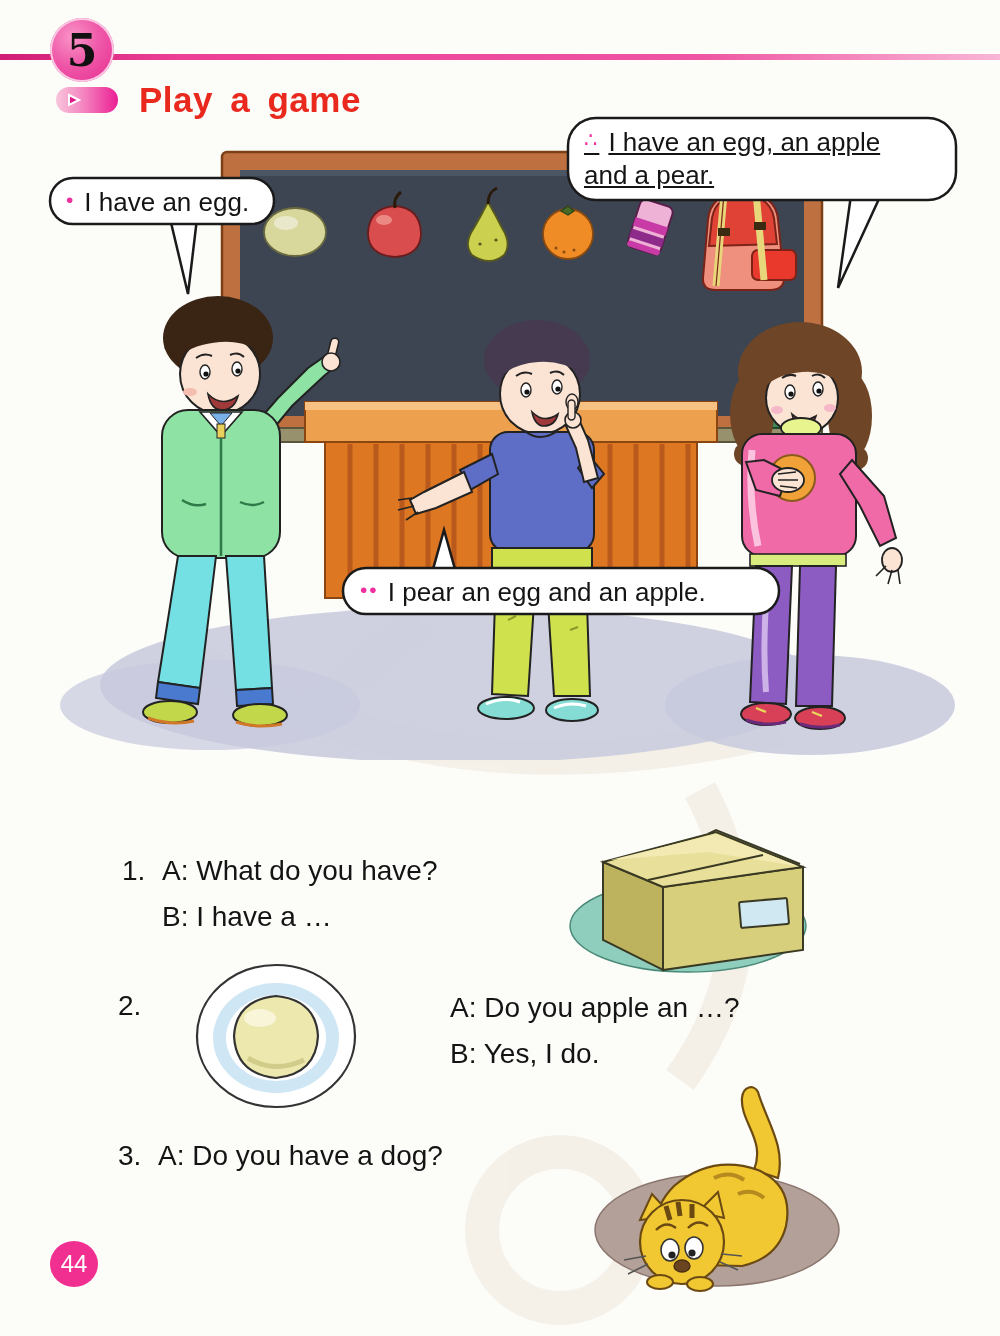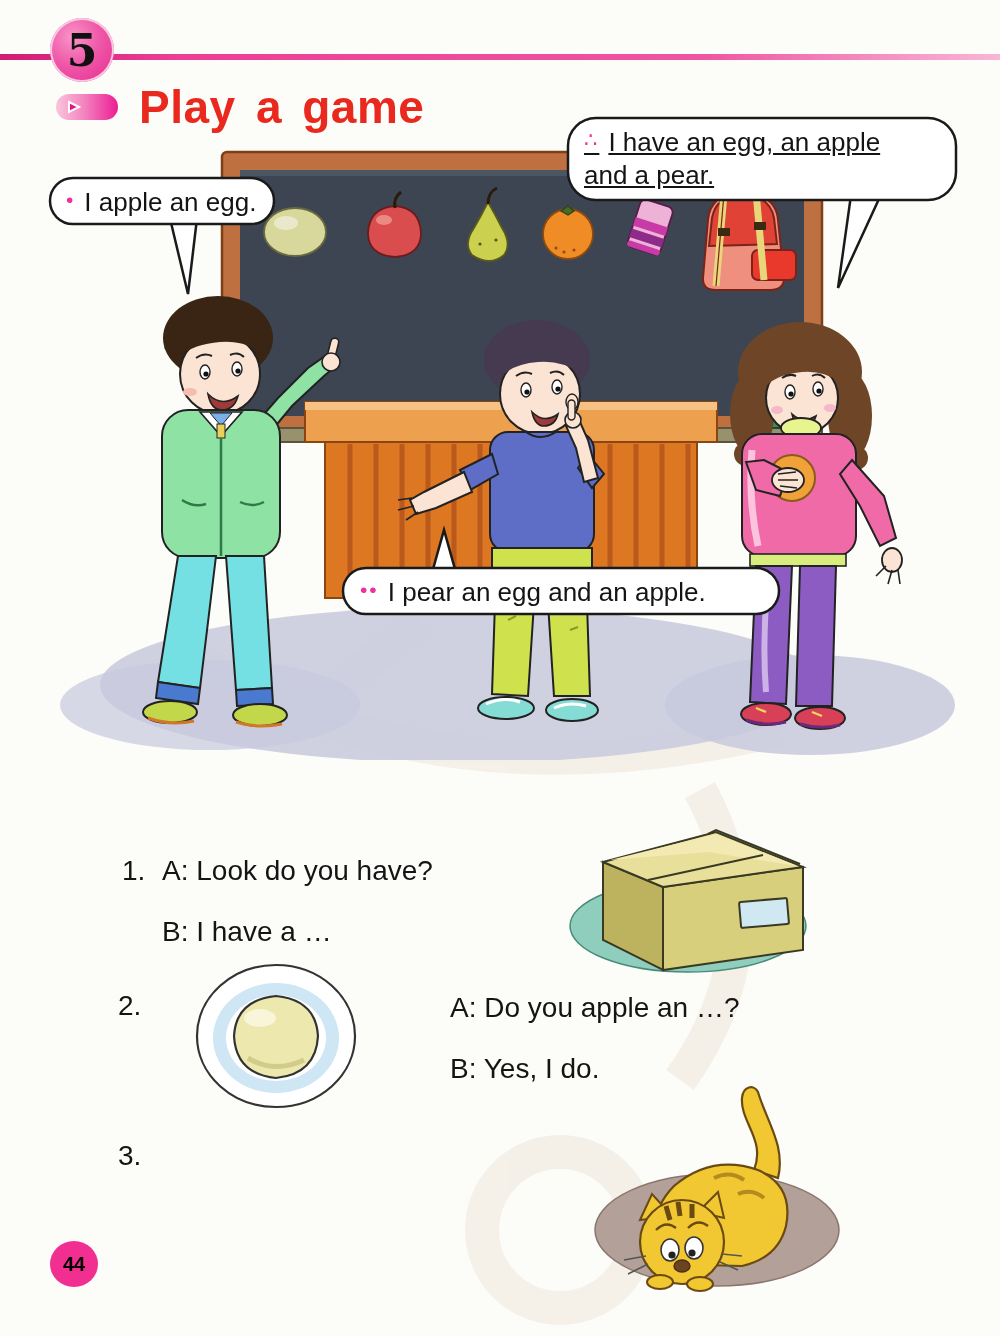--- a/index.html
+++ b/index.html
@@ -10,38 +10,38 @@
   }
   
   .top-rule{position:absolute;left:0;top:54px;width:1000px;height:6px;
     background:linear-gradient(90deg,#cf1d74 0%,#ec3f95 18%,#ee55a2 70%,#f9b6d6 100%);z-index:1;}
   .unit-badge{position:absolute;left:50px;top:18px;width:64px;height:64px;border-radius:50%;
     background:radial-gradient(circle at 35% 30%,#f994c8 0%,#ef58a8 45%,#e62b90 100%);
     display:flex;align-items:center;justify-content:center;z-index:2;
     box-shadow:0 0 0 2px #f9c9e2 inset;}
   .unit-badge span{font-family:"DejaVu Serif",serif;font-weight:bold;font-size:44px;color:#111;}
   .section-header{position:absolute;display:flex;align-items:center;gap:20px;z-index:2;}
-  .section-title{font-size:46px;font-weight:bold;color:#e9281e;word-spacing:7px;letter-spacing:.5px;}
+  .section-title{font-size:35px;font-weight:bold;color:#e9281e;word-spacing:7px;letter-spacing:.5px;}
   
   .scene{position:absolute;left:40px;top:110px;width:920px;height:650px;z-index:2;}
   .scene svg{position:absolute;left:0;top:0;}
   .bubble-text{position:absolute;font-size:26px;line-height:1.25;color:#141414;white-space:nowrap;}
   .bubble-text.wrap{white-space:normal;text-decoration:underline;}
   .dots{color:#ee2f9e;font-size:21px;margin-right:9px;vertical-align:4px;letter-spacing:2px;}
   
   .exercise{position:absolute;z-index:2;font-size:28px;}
   .ex-line{display:flex;}
   .ex-num{width:40px;flex:0 0 auto;}
-  .ex-line.b{margin-top:29px;text-align:center;}
+  .ex-line.b{margin-top:14px;text-align:center;}
   .ex-line .indent{width:40px;flex:0 0 auto;}
   .illustration{position:absolute;z-index:2;}
   
   .page-badge{position:absolute;left:50px;top:1241px;width:48px;height:46px;border-radius:50%;
     background:#f12f90;display:flex;align-items:center;justify-content:center;z-index:2;}
-  .page-badge span{font-size:20px;font-weight:bold;color:#000000;}
+  .page-badge span{font-size:24px;font-weight:normal;color:#ffffff;}
   .watermark{position:absolute;left:0;top:0;z-index:0;pointer-events:none;}
 </style>
 </head>
 <body>
 
 <div class="page">
 
   <svg class="watermark" width="1000" height="1336" viewBox="0 0 1000 1336">
     <g fill="none" stroke="#efe8da" stroke-width="34" opacity="0.55">
       <path d="M200,660 Q440,810 780,730"></path>
@@ -254,35 +254,35 @@
         <polygon points="128,100 158,100 148,184" fill="#fff" stroke="#1a1a1a" stroke-width="2.5"></polygon>
         <polygon points="812,78 844,78 798,178" fill="#fff" stroke="#1a1a1a" stroke-width="2.5"></polygon>
         <polygon points="390,470 418,470 404,420" fill="#fff" stroke="#1a1a1a" stroke-width="2.5"></polygon>
         <rect x="10" y="68" width="224" height="46" rx="23" fill="#fff" stroke="#1a1a1a" stroke-width="2.5"></rect>
         <rect x="528" y="8" width="388" height="82" rx="28" fill="#fff" stroke="#1a1a1a" stroke-width="2.5"></rect>
         <rect x="303" y="458" width="436" height="46" rx="23" fill="#fff" stroke="#1a1a1a" stroke-width="2.5"></rect>
       </g>
     </svg>
 
     <div class="bubble-text" style="left:26px;top:76px;">
-      <span class="dots">•</span><span>I apple an egg.</span>
+      <span class="dots">•</span><span>I have an egg.</span>
     </div>
     <div class="bubble-text wrap" style="left:544px;top:16px;width:330px;">
       <span class="dots">∴</span><span>I have an egg, an apple and a pear.</span>
     </div>
     <div class="bubble-text" style="left:320px;top:466px;">
       <span class="dots">••</span><span>I pear an egg and an apple.</span>
     </div>
   </div>
 
 
   <div class="exercise" style="left:122px;top:855px;">
     <div class="ex-line">
       <span class="ex-num">1.</span>
-      <span>A: Look do you have?</span>
+      <span>A: What do you have?</span>
     </div>
     <div class="ex-line b">
       <span class="indent"></span>
       <span>B: I have a …</span>
     </div>
   </div>
 
   <svg class="illustration" style="left:548px;top:792px;" width="268" height="182" viewBox="0 0 268 182">
     <ellipse cx="140" cy="134" rx="118" ry="46" fill="#8fcebc" stroke="#4a8a78" stroke-width="1.5"></ellipse>
     <polygon points="55,70 115,95 115,178 55,148" fill="#bdb35e" stroke="#3a3a24" stroke-width="2"></polygon>
@@ -310,20 +310,21 @@
       <span>A: Do you apple an …?</span>
     </div>
     <div class="ex-line b">
       <span>B: Yes, I do.</span>
     </div>
   </div>
 
   <div class="exercise" style="left:118px;top:1140px;">
     <div class="ex-line">
       <span class="ex-num">3.</span>
+      <span>A: Do you have a dog?</span>
     </div>
     <div class="ex-line b">
       <span class="indent"></span>
     </div>
   </div>
 
   <svg class="illustration" style="left:582px;top:1078px;" width="268" height="216" viewBox="0 0 268 216">
     <ellipse cx="135" cy="152" rx="122" ry="56" fill="#b3a099" stroke="#8a766e" stroke-width="1.5"></ellipse>
     <path d="M172,92 C184,62 158,44 160,20 C161,8 172,6 176,14 C184,42 204,68 196,100 Z" fill="#f2c832" stroke="#6a4a12" stroke-width="2.2"></path>
     <path d="M82,186 Q60,140 92,108 Q130,76 176,92 Q212,108 204,148 Q196,180 160,188 Z" fill="#f2c832" stroke="#6a4a12" stroke-width="2.2"></path>

